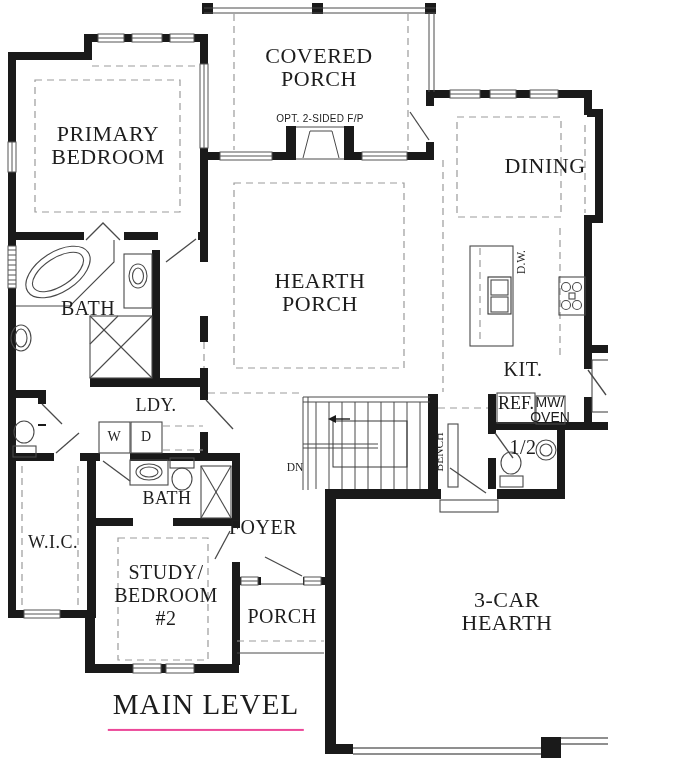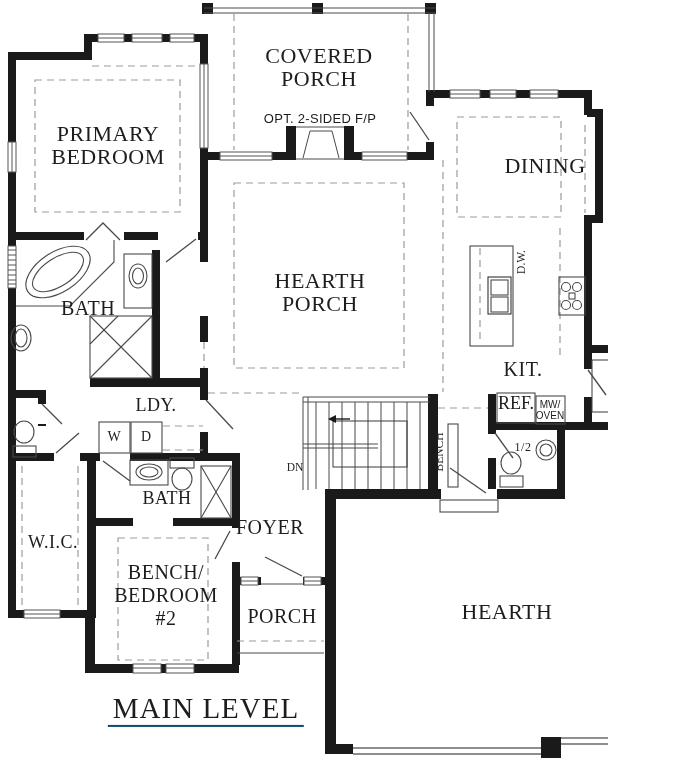--- a/index.html
+++ b/index.html
@@ -6,28 +6,28 @@
   .plan{position:relative;width:608px;height:768px;background:#ffffff;overflow:hidden;
         font-family:"Liberation Serif","DejaVu Serif",serif;color:#1d1d1d;}
   .plan svg{position:absolute;left:0;top:0;}
   .lbl{position:absolute;transform:translate(-50%,-50%);text-align:center;white-space:nowrap;
        line-height:1.04;letter-spacing:0.5px;color:#1d1d1d;}
   .rot{transform:translate(-50%,-50%) rotate(-90deg);}
   .fs22{font-size:22px;}
   .fs20{font-size:20px;}
   .fs19{font-size:18px;}
   .fs18{font-size:18px;}
-  .fs16{font-size:12px;}
+  .fs16{font-size:20px;}
   .fs14{font-size:14px;letter-spacing:0;}
   .fs12{font-size:18px;letter-spacing:0;}
   .fs11{font-size:11.5px;letter-spacing:0;}
   .sans{font-family:"Liberation Sans","DejaVu Sans",sans-serif;}
-  .fs10{font-size:13px;letter-spacing:0.3px;text-align:center;}
-  .fs9{font-size:10px;letter-spacing:0;line-height:1.1;}
-  .title{font-size:29px;letter-spacing:1px;border-bottom:2px solid #0c4a6e;padding:0 5px 2px 5px;}
+  .fs10{font-size:10px;letter-spacing:0.3px;text-align:center;}
+  .fs9{font-size:14px;letter-spacing:0;line-height:1.1;}
+  .title{font-size:29px;letter-spacing:1px;border-bottom:2px solid #ec4899;padding:0 5px 10px 5px;}
 </style>
 </head>
 <body>
 
 <div class="plan">
 
 <svg width="698" height="768" viewBox="0 0 698 768">
 
   <g fill="#1a1a1a">
 
@@ -361,31 +361,32 @@
   <div class="lbl fs14" style="left:146px;top:437px;">
     <span>D</span>
   </div>
   <div class="lbl fs19" style="left:53px;top:542px;">
     <span>W.I.C.</span>
   </div>
   <div class="lbl fs18" style="left:167px;top:498px;">
     <span>BATH</span>
   </div>
   <div class="lbl fs20" style="left:166px;top:595px;line-height:1.15;">
-    <div>BENCH/</div>
+    <div>STUDY/</div>
     <div>BEDROOM</div>
     <div>#2</div>
   </div>
-  <div class="lbl fs20" style="left:270px;top:527px;">
+  <div class="lbl fs20" style="left:263px;top:527px;">
     <span>FOYER</span>
   </div>
   <div class="lbl fs20" style="left:282px;top:616px;">
     <span>PORCH</span>
   </div>
   <div class="lbl fs22" style="left:507px;top:612px;">
+    <div>3-CAR</div>
     <div>HEARTH</div>
   </div>
   <div class="lbl fs20" style="left:523px;top:369px;">
     <span>KIT.</span>
   </div>
   <div class="lbl fs20" style="left:636px;top:384px;">
     <span>PAN.</span>
   </div>
   <div class="lbl fs12" style="left:516px;top:403px;">
     <span>REF.</span>

